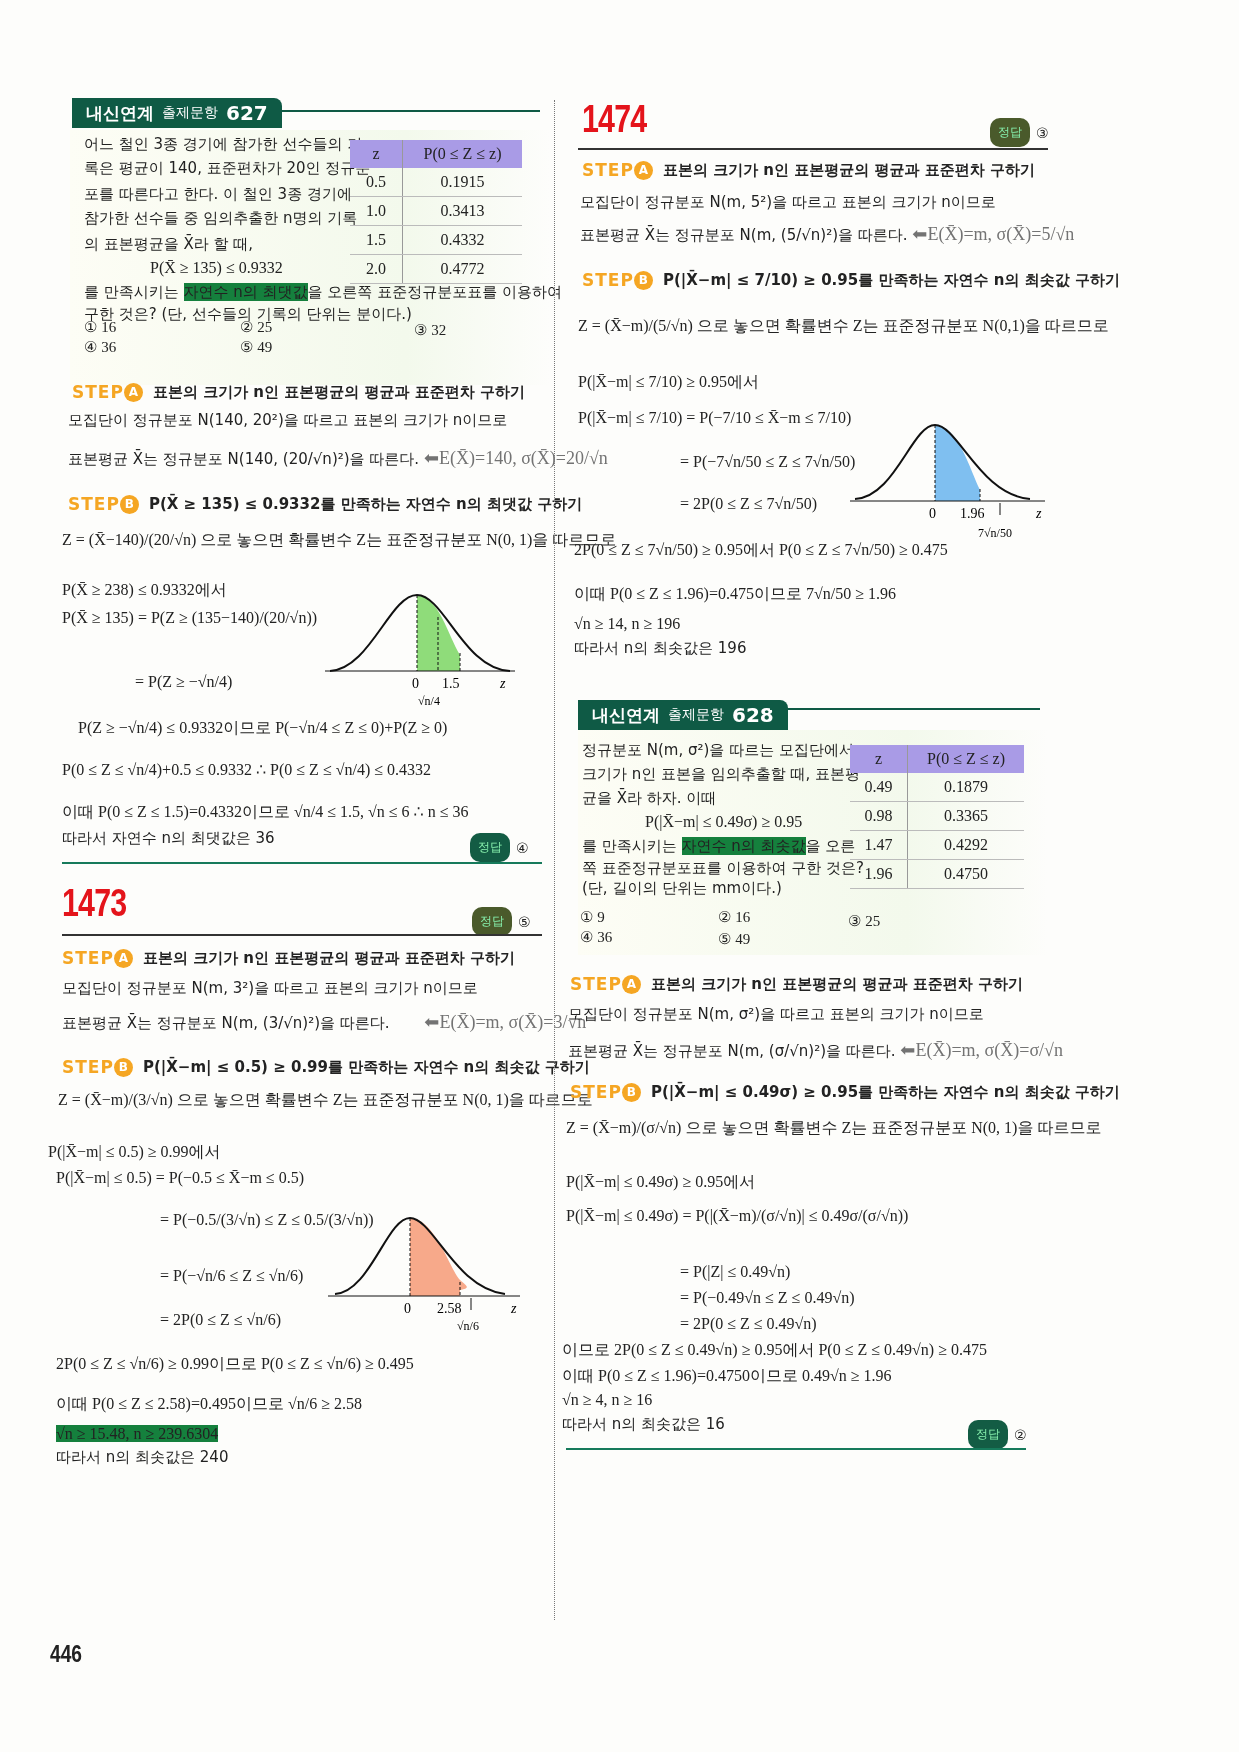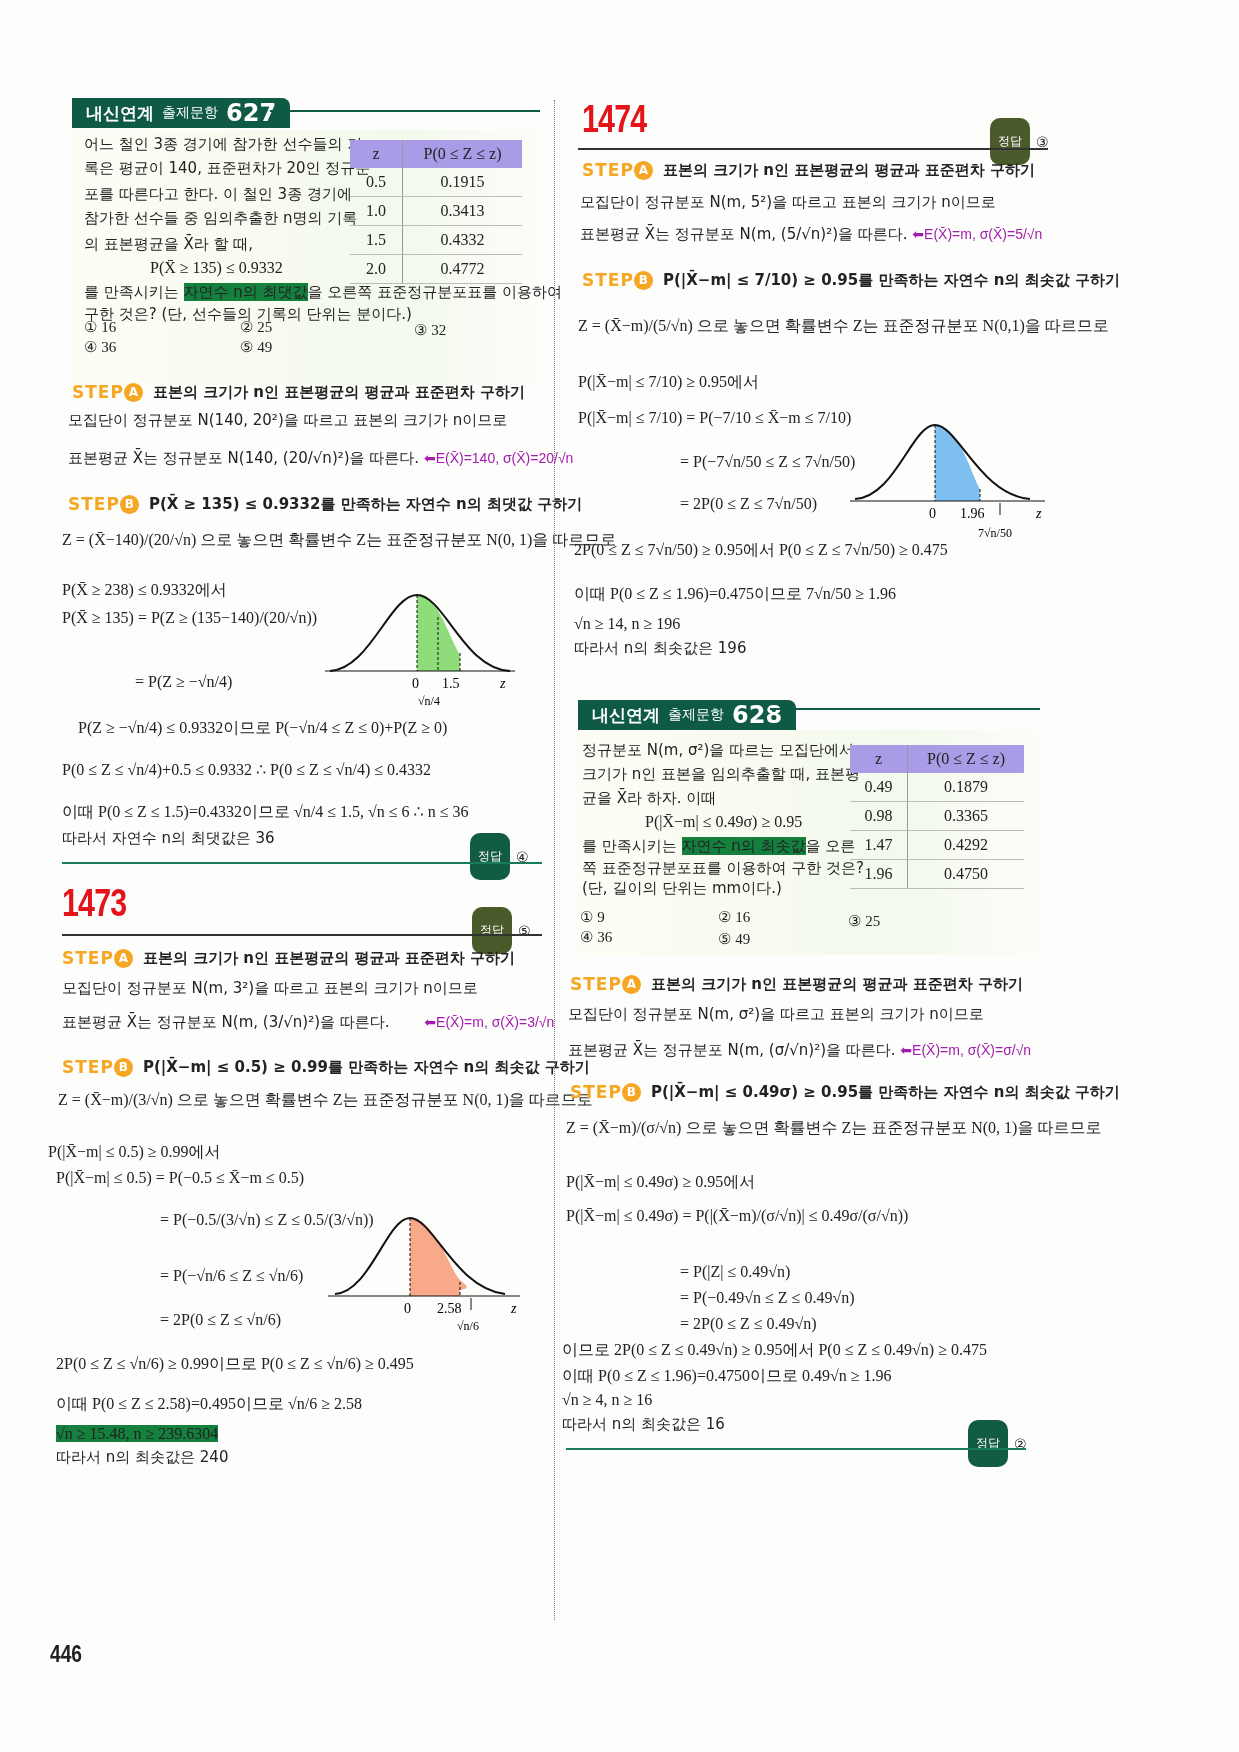--- a/index.html
+++ b/index.html
@@ -4,35 +4,35 @@
 <style>
   html,body{margin:0;padding:0;}
   body{width:1239px;height:1752px;background:#fdfdfb;position:relative;overflow:hidden;
        font-family:"DejaVu Sans","Liberation Sans",sans-serif;color:#222;font-size:15px;}
   .abs{position:absolute;}
   .ln{position:absolute;white-space:nowrap;font-size:15px;line-height:20px;}
   .ser{font-family:"Liberation Serif","DejaVu Serif",serif;font-size:16px;}
   .hdr{position:absolute;height:30px;background:#0f5a45;color:#fff;border-radius:0 8px 0 0;
        display:flex;align-items:center;padding:0 14px;font-weight:bold;font-size:17px;}
   .hdr .sub{font-size:14px;font-weight:normal;margin-left:8px;}
-  .hdr .num{font-size:24px;margin-left:8px;}
+  .hdr .num{font-size:20px;margin-left:8px;}
   .hdrline{position:absolute;height:2px;background:#0f5a45;}
   .big{position:absolute;font-family:"Liberation Sans",sans-serif;font-weight:bold;color:#e4141b;
        font-size:38px;letter-spacing:-1px;transform:scaleX(0.8);transform-origin:left;}
   .rule{position:absolute;height:2px;background:#333;}
   .greenrule{position:absolute;height:2px;background:#167a5b;}
   .badge{position:absolute;display:flex;align-items:center;gap:6px;font-size:14px;}
-  .badge .pill{background:#135c44;color:#ffffff;border-radius:10px;padding:15px 8px;font-size:12px;}
+  .badge .pill{background:#135c44;color:#86efac;border-radius:10px;padding:6px 8px;font-size:12px;}
   .badge .pill.olive{background:#4a5a2b;}
   .step{position:absolute;display:flex;align-items:center;white-space:nowrap;font-size:15px;}
   .step .lbl{color:#f5a623;font-weight:bold;font-size:17px;letter-spacing:1px;}
   .step .circ{display:inline-flex;width:19px;height:19px;border-radius:50%;background:#f5a623;color:#fff;
        font-size:12px;font-weight:bold;align-items:center;justify-content:center;margin-right:10px;}
   .step .ttl{font-weight:bold;}
-  .note{color:#a21caf;font-size:14px;font-family:Liberation Sans, sans-serif;}
+  .note{color:#737373;font-size:18px;font-family:Liberation Serif, serif;}
   .hl{background:#15803d;}
   table.zt{position:absolute;border-collapse:collapse;font-family:"Liberation Serif",serif;font-size:16px;}
   table.zt th{background:#a99be6;font-weight:normal;height:26px;}
   table.zt td{height:26px;border-bottom:1px solid #bbb;}
   table.zt td,table.zt th{text-align:center;}
   table.zt td:first-child,table.zt th:first-child{border-right:1px solid #999;}
   .vdots{position:absolute;left:554px;top:100px;width:0;height:1520px;border-left:1px dotted #777;}
   .pagenum{position:absolute;left:50px;top:1640px;font-weight:bold;font-size:24px;font-family:"Liberation Sans",sans-serif;transform:scaleX(0.8);transform-origin:left;}
   .choice{position:absolute;font-family:"Liberation Serif",serif;font-size:15px;}
   .qbox{position:absolute;background:linear-gradient(90deg,#fdfdf5,#f3f9ec 70%,#fdfdfb);}

